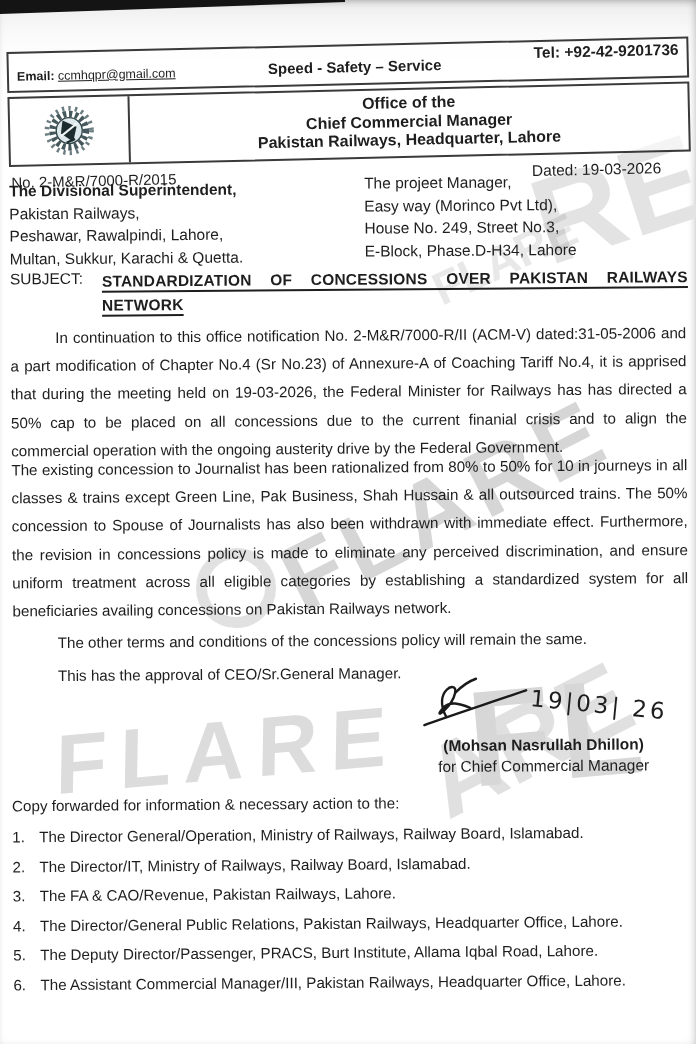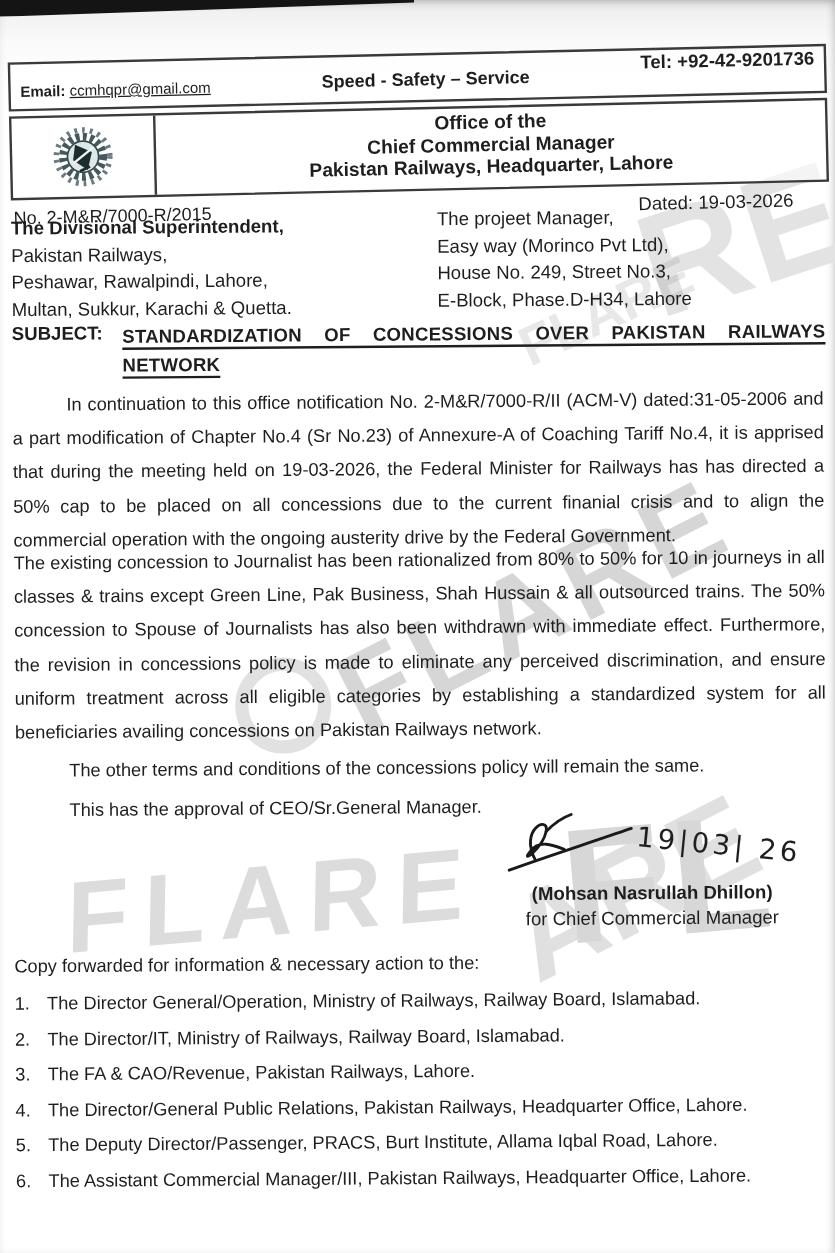--- a/index.html
+++ b/index.html
@@ -37,21 +37,21 @@
   .refrow{display:flex;justify-content:space-between;margin-top:7px;padding:0 2px;}
   .ref-no{font-size:15px;}
   .dated{font-size:15.5px;margin-right:28px;}
   
   .body-wrap{top:0;left:0;width:696px;height:1044px;transform:rotate(-0.45deg);transform-origin:60px 300px;z-index:2;}
   .addr{font-size:15.5px;line-height:22.5px;}
   .addr-left{top:180px;left:10px;width:340px;}
   .addr-left .l0{font-weight:bold;}
   .addr-right{top:175px;left:365px;width:325px;}
   .subject-row{top:270px;left:10px;width:678px;display:flex;}
-  .subject-label{font-weight:bold;font-size:15.5px;width:92px;flex:none;}
+  .subject-label{font-weight:normal;font-size:15.5px;width:92px;flex:none;}
   .subject-text{font-weight:bold;font-size:15.5px;line-height:23.5px;text-align:justify;flex:1;
     text-decoration:underline;text-underline-offset:4px;text-decoration-thickness:2px;word-spacing:5px;letter-spacing:.2px;}
   .para{left:10px;width:676px;font-size:15.2px;line-height:28.2px;text-align:justify;margin:0;}
   .para1{top:324px;text-indent:45px;}
   .para2{top:456px;}
   .para3{top:629px;text-indent:45px;text-align:left;}
   .para4{top:662px;text-indent:45px;text-align:left;}
   
   .sig{top:680px;left:390px;width:300px;text-align:center;}
   .sig-hand{display:flex;align-items:flex-start;justify-content:center;height:58px;}

